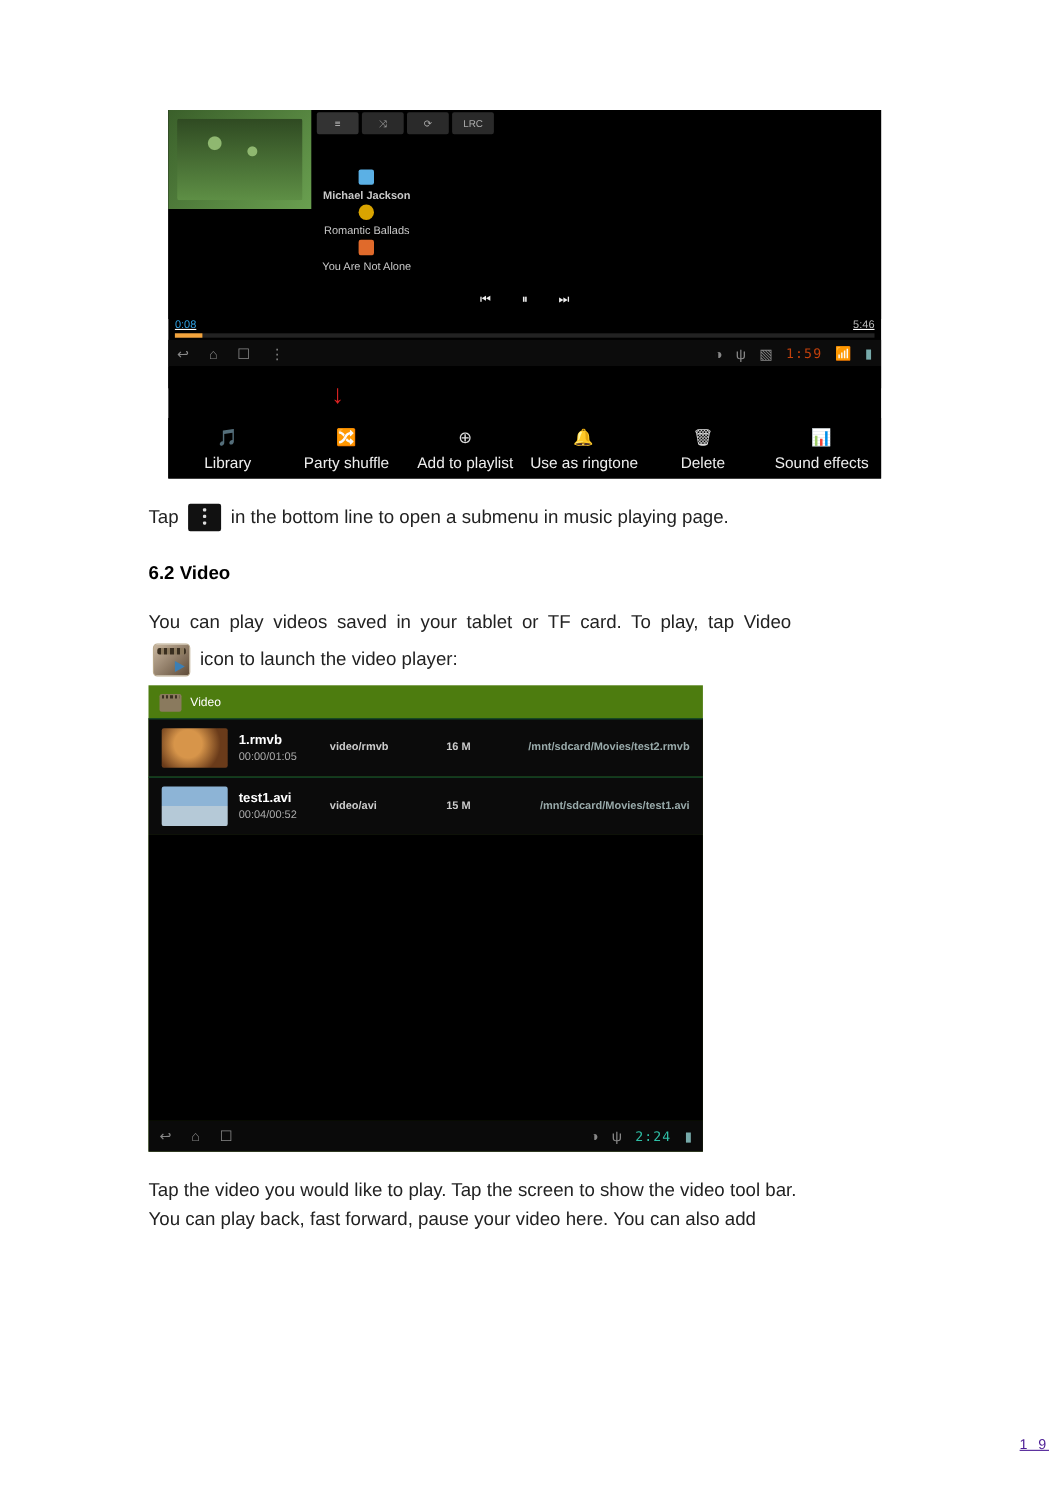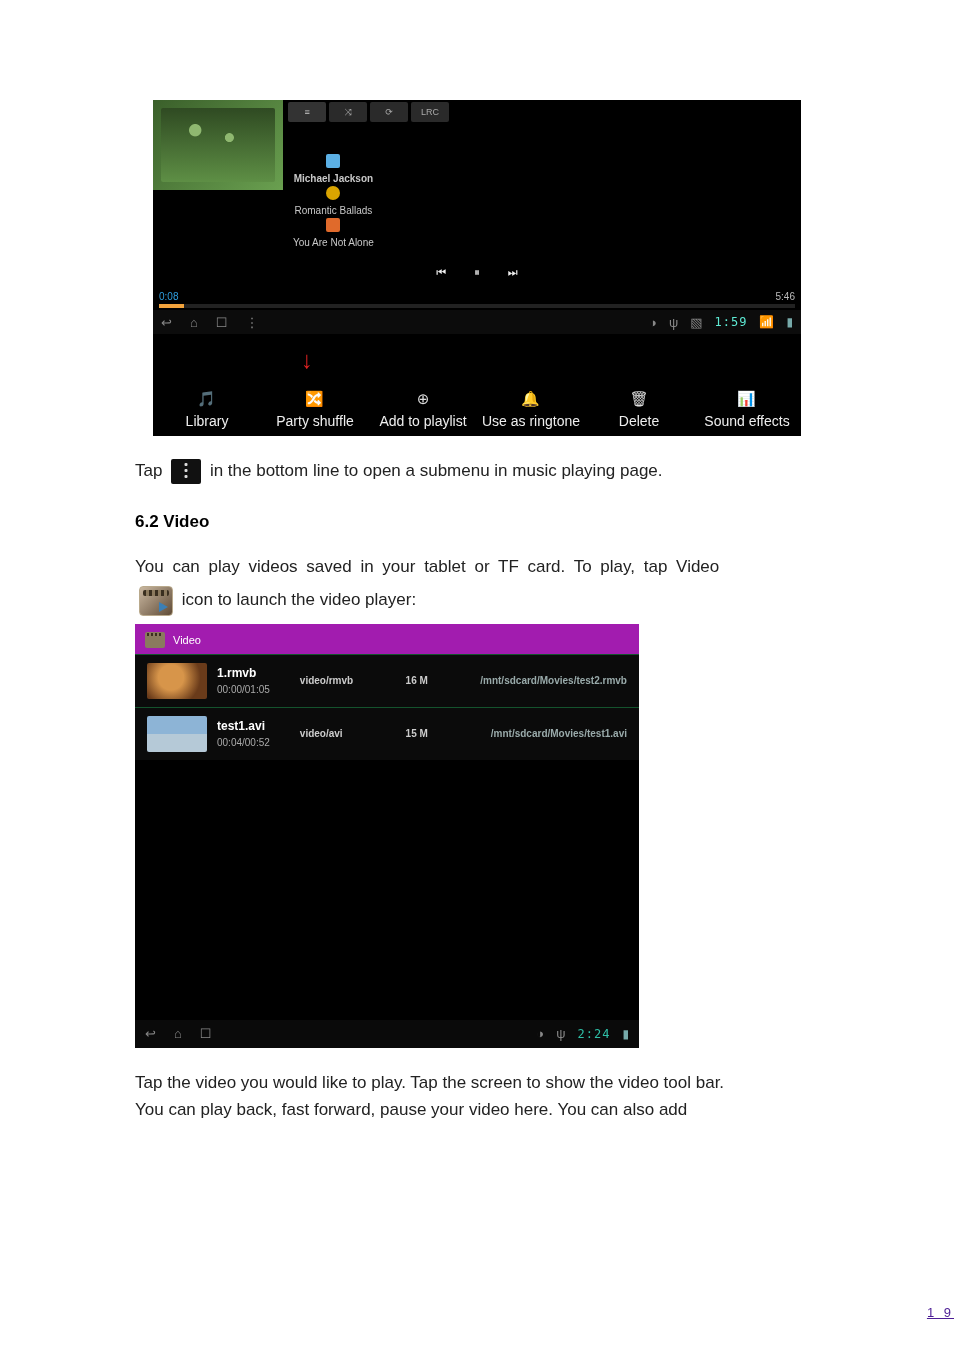--- a/index.html
+++ b/index.html
@@ -47,32 +47,32 @@
   }
   .tab.active{ background:#333; color:#ccc;}
   .track-meta{ display:inline-block; vertical-align:top; margin-left:2px; margin-top:28px; position:absolute; left:138px; top:2px;}
   .meta-row{ display:flex; align-items:center; gap:5px; margin:2px 0;flex-direction:column;}
   .mi{ width:14px;height:14px; border-radius:2px; display:inline-block;}
   .mi1{ background:#5bb0e5;}
   .mi2{ background:#d9a400; border-radius:50%;}
   .mi3{ background:#e06a2b;}
   .meta-text{ color:#c8c8c8; font-size:10px;}
   .meta-text.b{ font-weight:bold;}
-  .progress-area{ padding:4px 6px 2px 6px;}
+  .progress-area{ padding:4px 6px 2px 6px;text-decoration:underline;}
   .time-row{ display:flex; justify-content:space-between; font-size:10px;}
   .time-l{ color:#2e9fe0;}
   .time-r{ color:#bbb;}
   .pbar{ height:4px; background:#222; position:relative; margin-top:2px;}
   .pbar .fill{ position:absolute; left:0; top:0; bottom:0; width:4%; background:#f2a33c;}
   .transport{ display:flex; gap:28px; justify-content:center; align-items:center; padding:0 0 6px 0; margin-top:-22px; position:relative; top:-2px;}
   .ticon{ color:#eee; font-size:11px;}
   .sysbar{ height:24px; background:#0c0c0c; display:flex; align-items:center; padding:0 8px; gap:18px;}
   .nav-ic{ color:#888; font-size:13px;}
   .sys-right{ margin-left:auto; display:flex; align-items:center; gap:12px; color:#7aa; font-size:12px;}
-  .clock{ font-family: monospace; color:#5eead4; letter-spacing:1px;}
+  .clock{ font-family: monospace; color:#c2410c; letter-spacing:1px;}
   .red-arrow{ color:#d22; font-size:24px; text-align:left; margin-left:148px; line-height:0.5;}
   .submenu{
     display:flex; background:#000; height:55px; margin-top:15px;
   }
   .sm-item{ flex:1; display:flex; flex-direction:column; align-items:center; justify-content:center; gap:4px;}
   .sm-ic{ width:20px; height:20px; display:flex;align-items:center;justify-content:center; color:#ddd; font-size:15px;}
   .sm-lbl{ font-size:14px; color:#eee;}
   .spacer1{ height:20px; background:#000;}
 
   .bodytext{ font-size:17px; color:#222; margin-top:22px; line-height:1.5;}
@@ -96,21 +96,21 @@
     content:""; position:absolute; left:3px; top:3px; right:3px; height:6px;
     background: repeating-linear-gradient(90deg,#3a2f20 0 3px,#8c7a5e 3px 6px);
     border-radius:2px;
   }
   .inline-ic.video::after{
     content:""; position:absolute; right:4px; bottom:3px;
     border-left:9px solid #3b7fb5; border-top:5px solid transparent; border-bottom:5px solid transparent;
   }
 
   .shot2{
-    width:504px; background:#a21caf; margin-top:8px; color:#fff; font-size:11px;
+    width:504px; background:#4d7c0f; margin-top:8px; color:#fff; font-size:11px;
   }
   .shot2-hdr{ display:flex; align-items:center; gap:8px; padding:8px 10px 6px 10px;}
   .vid-appic{ width:20px;height:16px; background:#8a7a5e; border-radius:2px; position:relative;}
   .vid-appic::before{content:"";position:absolute;left:2px;right:2px;top:1px;height:3px;background:repeating-linear-gradient(90deg,#3a2f20 0 2px,#8c7a5e 2px 4px);}
   .vid-row{ display:flex; align-items:center; padding:8px 12px; background:#0b0b0b; border-top:1px solid #14532d;}
   .thumb{ width:60px; height:36px; border-radius:2px; margin-right:10px;}
   .thumb.a{ background: radial-gradient(circle at 40% 40%, #d7954a 30%, #6a3b1a 70%);}
   .thumb.b{ background: linear-gradient(180deg,#8db4d6 50%,#b5c9d7 50%);}
   .vid-name{ font-weight:bold; font-size:12px;}
   .vid-dur{ color:#aaa; font-size:10px; margin-top:4px;}

